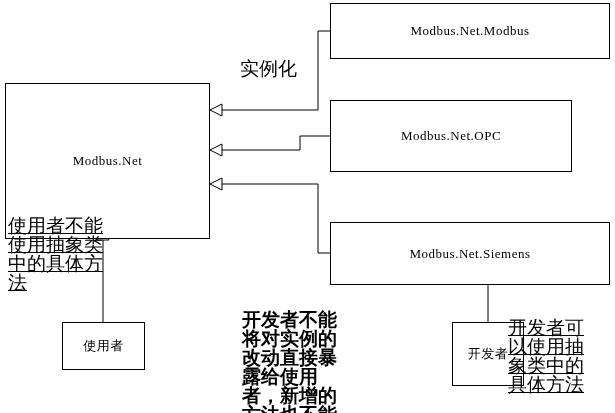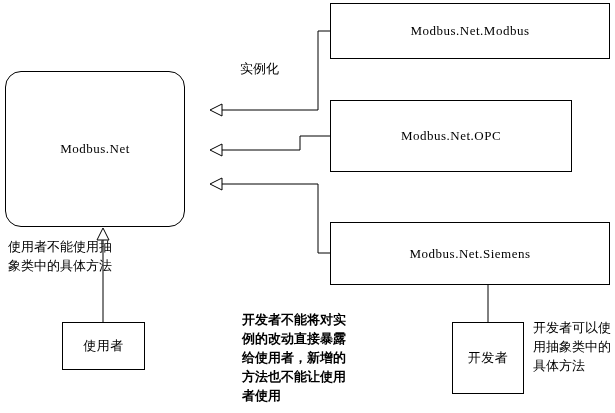--- a/index.html
+++ b/index.html
@@ -27,47 +27,47 @@
     display: flex;
     align-items: center;
     justify-content: center;
     text-align: center;
     font-size: 13px;
     letter-spacing: 0.5px;
     font-family: Liberation Serif, serif;
   }
   .label {
     position: absolute;
-    font-size: 13px;
+    font-size: 19px;
     line-height: 19px;
     color: #000000;
     white-space: pre-line;
   }
   svg.edges {
     position: absolute;
     left: 0;
     top: 0;
     width: 615px;
     height: 413px;
     overflow: visible;
   }
 
   
-  #node-abstract      { left: 5px;   top: 71px;  width: 180px; height: 156px; border-radius: 16px; }
+  #node-abstract      { left: 5px;   top: 83px;  width: 205px; height: 156px; }
   #node-modbus        { left: 330px; top: 3px;   width: 280px; height: 56px; }
   #node-opc           { left: 330px; top: 100px; width: 242px; height: 72px; }
   #node-siemens       { left: 330px; top: 222px; width: 280px; height: 63px; }
   #node-user          { left: 62px;  top: 322px; width: 83px;  height: 48px; }
-  #node-developer     { left: 452px; top: 322px; width: 72px;  height: 72px; }
+  #node-developer     { left: 452px; top: 322px; width: 72px;  height: 64px; }
 
   
   #label-instantiate  { left: 240px; top: 59px;  width: 90px; }
-  #label-user-note    { left: 8px;   top: 237px; width: 104px; }
+  #label-user-note    { left: 8px;   top: 216px; width: 104px; text-decoration: underline; }
   #label-dev-note     { left: 242px; top: 310px; width: 105px; font-weight: bold; }
-  #label-dev-can      { left: 533px; top: 318px; width: 80px; }
+  #label-dev-can      { left: 508px; top: 318px; width: 80px; text-decoration: underline; }
 </style>
 </head>
 <body>
 
 <div id="canvas">
 
   <svg class="edges" xmlns="http://www.w3.org/2000/svg">
 
     <g fill="#ffffff" stroke="#000000" stroke-width="1">
       <polygon points="210,110 222,104 222,116"></polygon>

